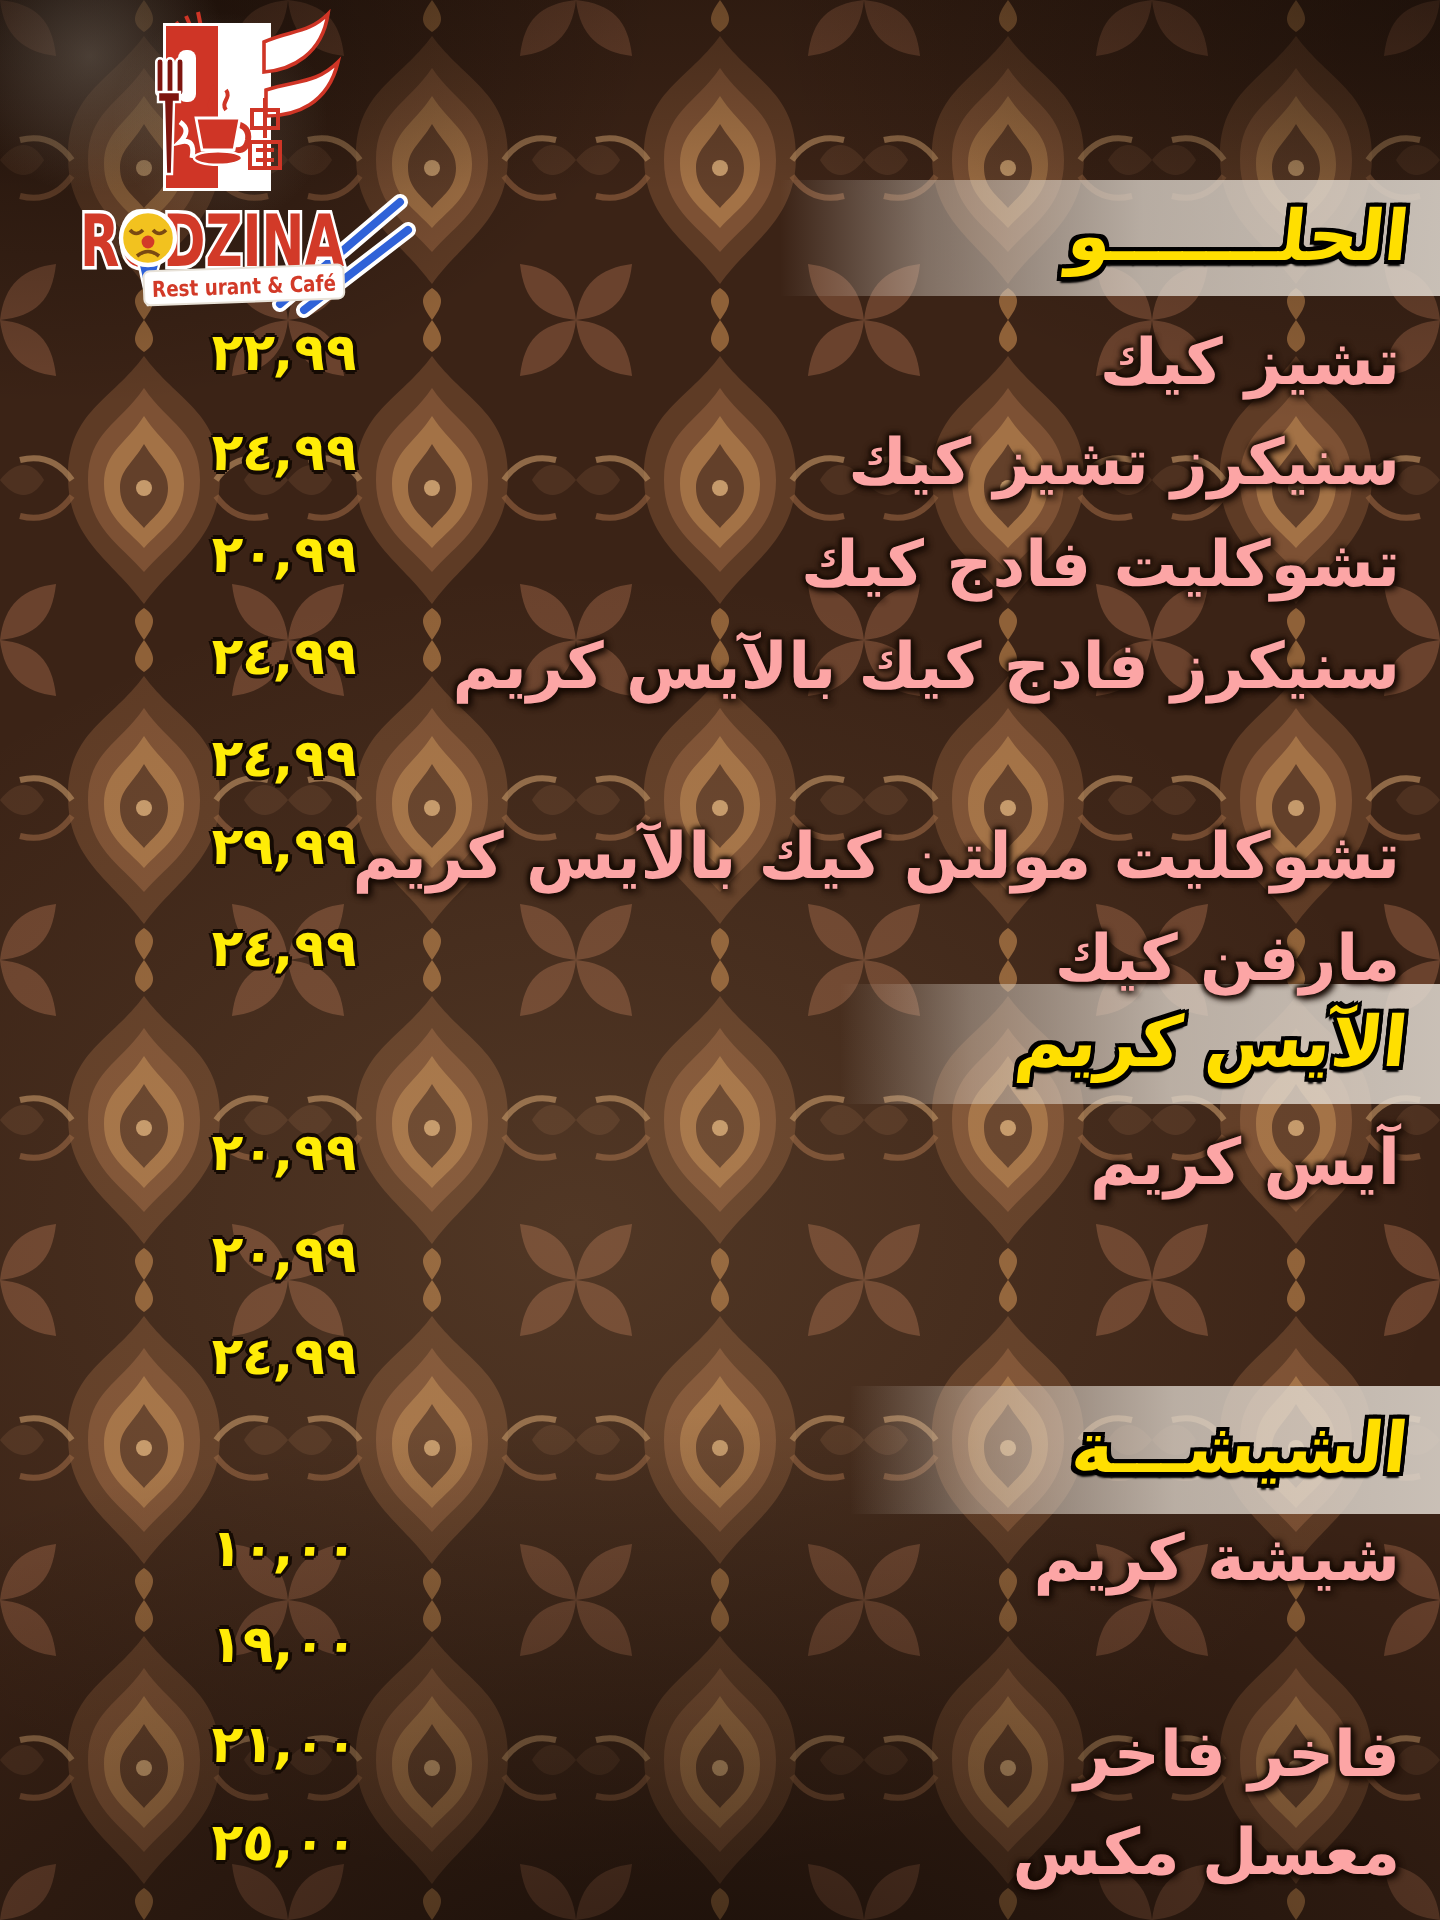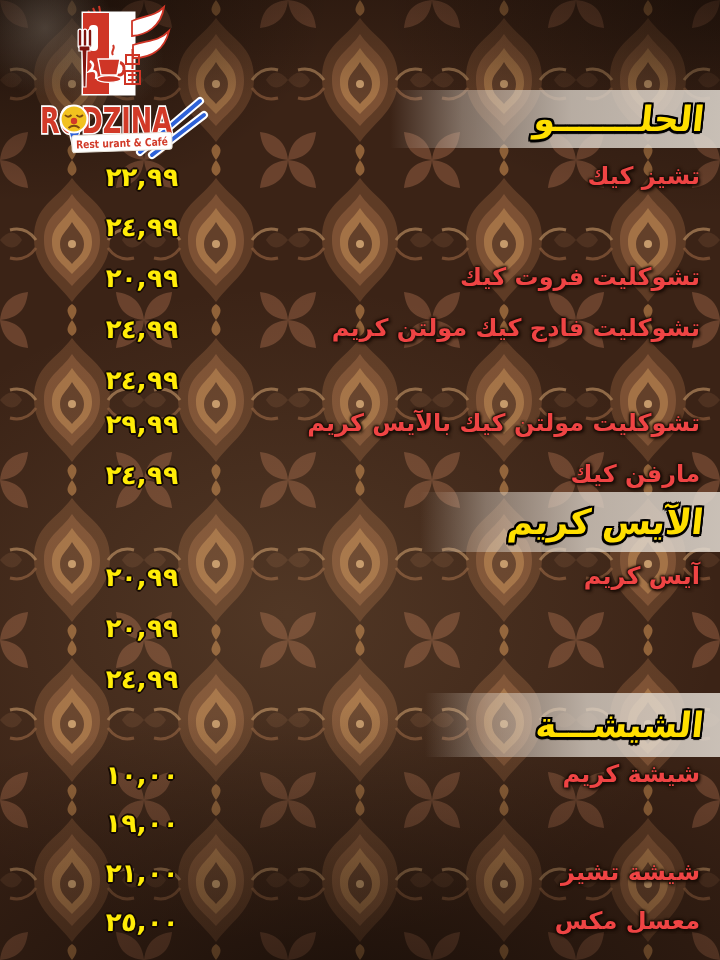--- a/index.html
+++ b/index.html
@@ -22,22 +22,22 @@
     background:linear-gradient(to right, rgba(214,205,194,0) 0%, rgba(214,205,194,0.45) 22%,
                rgba(220,212,202,0.78) 55%, rgba(226,219,210,0.85) 100%);}
   .b1{top:90px;width:330px;height:58px;}
   .b2{top:492px;width:300px;height:60px;}
   .b3{top:693px;width:295px;height:64px;}
   .section-title{direction:rtl;font-size:35px;font-weight:bold;color:#ffdf00;
     transform:skewX(-6deg);letter-spacing:0;white-space:nowrap;
     text-shadow:-2px 0 #000,2px 0 #000,0 -2px #000,0 2px #000,
                 -2px -2px #000,2px 2px #000,2px -2px #000,-2px 2px #000,0 3px 1px #000;}
   .row{position:absolute;left:0;width:720px;height:42px;}
-  .name{position:absolute;right:20px;top:2px;direction:rtl;font-size:24px;font-weight:bold;
-    color:#ef4444;white-space:nowrap;
+  .name{position:absolute;right:20px;top:2px;direction:rtl;font-size:32px;font-weight:bold;
+    color:#fca5a5;white-space:nowrap;
     text-shadow:2px 2px 3px rgba(24,12,5,0.95),-1px -1px 2px rgba(24,12,5,0.8),
                 1px -1px 2px rgba(24,12,5,0.8),-1px 1px 2px rgba(24,12,5,0.8),0 0 4px rgba(24,12,5,0.6);}
   .price{position:absolute;left:82px;top:2px;width:120px;text-align:center;direction:ltr;
     font-size:26px;font-weight:bold;color:#ffec07;letter-spacing:1px;transform:skewX(-4deg);
     text-shadow:-2px 0 #140a03,2px 0 #140a03,0 -2px #140a03,0 2px #140a03,
                 -1px -1px #140a03,1px 1px #140a03,1px -1px #140a03,-1px 1px #140a03;}
   .logo{position:absolute;left:38px;top:5px;width:200px;height:152px;}
   .logo svg{display:block;width:100%;height:100%;overflow:visible;}
 </style>
 </head>
@@ -140,28 +140,29 @@
   <div class="banner b3">
     <span class="section-title">الشيشـــة</span>
   </div>
 
   <div class="row" style="top:160px">
     <span class="price">٢٢,٩٩</span>
     <span class="name">تشيز كيك</span>
   </div>
   <div class="row" style="top:210px">
     <span class="price">٢٤,٩٩</span>
+    <span class="name">سنيكرز تشيز كيك</span>
   </div>
   <div class="row" style="top:261px">
     <span class="price">٢٠,٩٩</span>
-    <span class="name">تشوكليت فروت كيك</span>
+    <span class="name">تشوكليت فادج كيك</span>
   </div>
   <div class="row" style="top:312px">
     <span class="price">٢٤,٩٩</span>
-    <span class="name">تشوكليت فادج كيك مولتن كريم</span>
+    <span class="name">سنيكرز فادج كيك بالآيس كريم</span>
   </div>
   <div class="row" style="top:363px">
     <span class="price">٢٤,٩٩</span>
   </div>
   <div class="row" style="top:407px">
     <span class="price">٢٩,٩٩</span>
     <span class="name">تشوكليت مولتن كيك بالآيس كريم</span>
   </div>
   <div class="row" style="top:458px">
     <span class="price">٢٤,٩٩</span>
@@ -181,20 +182,20 @@
 
   <div class="row" style="top:758px">
     <span class="price">١٠,٠٠</span>
     <span class="name">شيشة كريم</span>
   </div>
   <div class="row" style="top:806px">
     <span class="price">١٩,٠٠</span>
   </div>
   <div class="row" style="top:856px">
     <span class="price">٢١,٠٠</span>
-    <span class="name">شيشة تشيز</span>
+    <span class="name">فاخر فاخر</span>
   </div>
   <div class="row" style="top:905px">
     <span class="price">٢٥,٠٠</span>
     <span class="name">معسل مكس</span>
   </div>
 
 </div>
 
 </body></html>

